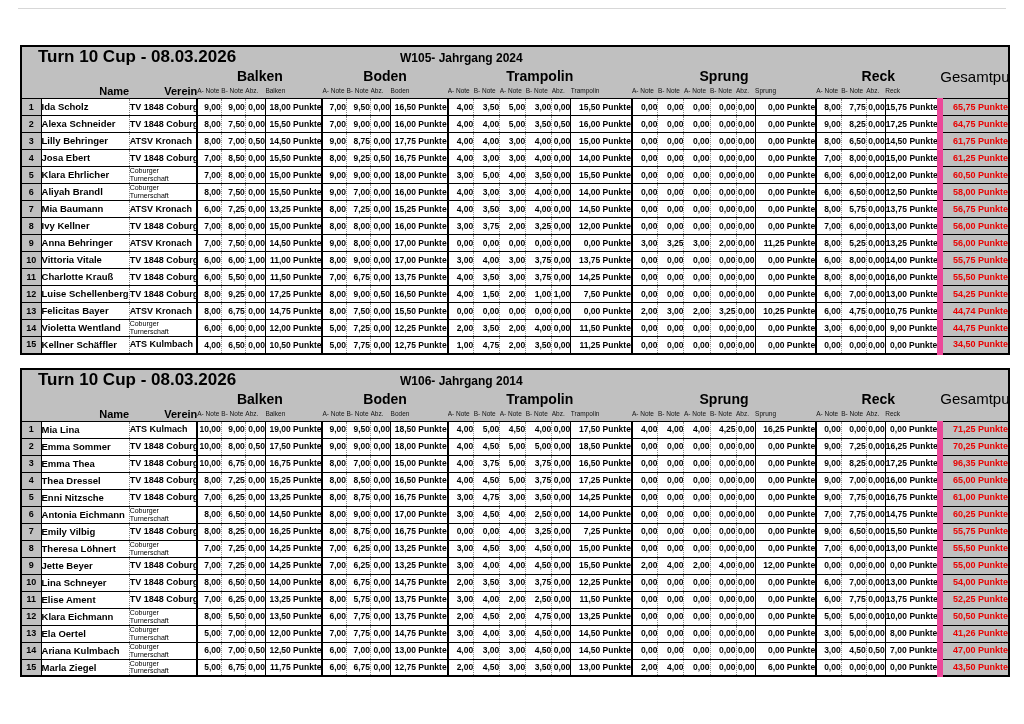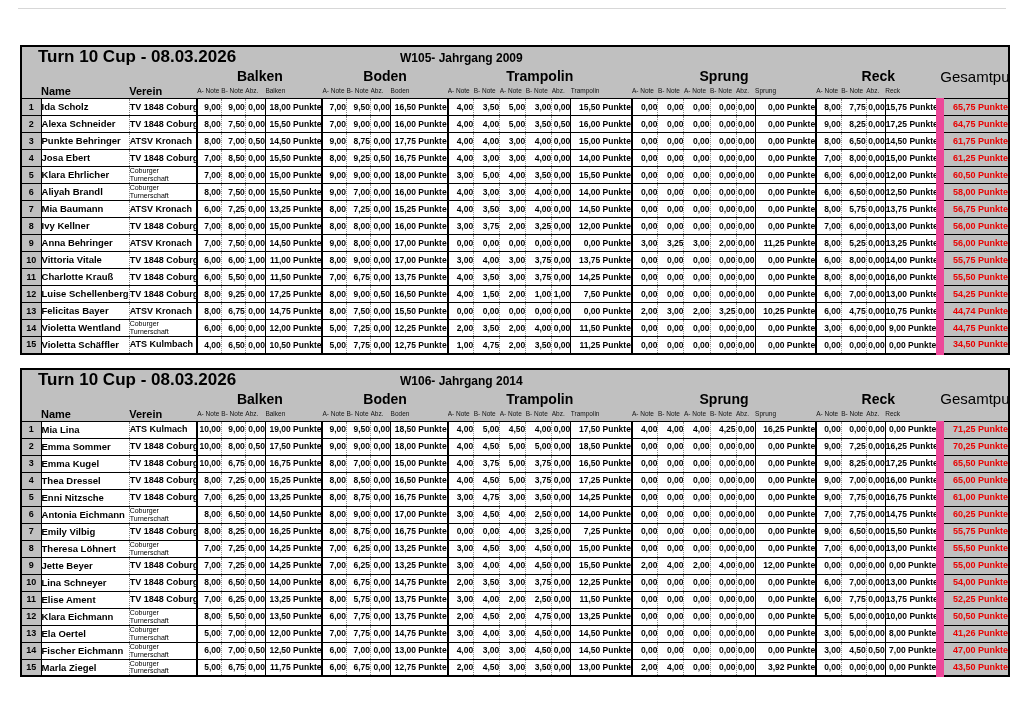--- a/index.html
+++ b/index.html
@@ -12,32 +12,32 @@
   
   thead td{background:#c0c0c0;border:none;}
   tr.band-title td{height:20px;}
   .titlewrap{position:relative;height:20px;}
   .title{position:absolute;left:16px;top:1px;font-size:17px;font-weight:bold;color:#000;}
   .subtitle{position:absolute;left:378px;top:5px;font-size:12px;font-weight:bold;color:#000;}
   tr.band-groups td{height:18px;}
   .app{font-size:14px;font-weight:bold;text-align:center;color:#000;}
   .gesamthdr{font-size:15px;font-weight:normal;text-align:center;color:#000;}
   tr.band-sub td{height:13px;border-bottom:1px solid #000;}
-  .nh{font-size:11px;font-weight:bold;text-align:left;padding-left:4px;color:#000;margin-top:48px;}
+  .nh{font-size:11px;font-weight:bold;text-align:right;padding-left:4px;color:#000;margin-top:48px;}
   .sh{font-size:6.5px;font-weight:normal;color:#111;text-align:left;padding-left:1px;}
   
   tbody tr{height:17px;}
   tbody td{border-top:1px solid #000;background:#fff;font-weight:bold;color:#000;}
   td.rank{background:#c0c0c0;text-align:center;font-size:9px;}
   td.name{text-align:left;padding-left:5px;font-size:9.5px;border-left:1px solid #000;}
   td.verein{text-align:left;padding-left:3px;font-size:9px;border-left:1px dotted #888;}
   td.verein.two-line{font-size:7px;font-weight:normal;line-height:1.12;}
   td.num{font-size:8.5px;text-align:right;padding-right:4px;}
   td.score{font-size:8.5px;text-align:right;padding-right:2px;border-left:1px solid #000;}
-  td.total{background:#c0c0c0;color:#e80000;font-size:9px;text-align:right;padding-right:4px;border-left:8px solid #ec4899;}
+  td.total{background:#c0c0c0;color:#e80000;font-size:9px;text-align:right;padding-right:4px;border-left:6px solid #ec4899;}
   .gl{border-left:2px solid #000;}
   .dl{border-left:1px dotted #888;}
   .footer{position:absolute;top:695px;left:0;width:1024px;text-align:center;font-size:10px;color:#000;}
 </style>
 </head>
 <body>
 
 <div class="page">
   <div class="top-rule"></div>
   <div class="content">
@@ -71,21 +71,21 @@
           <col style="width:25px">
           <col style="width:19px">
           <col style="width:55px">
         <col style="width:68px">
       </colgroup>
       <thead>
         <tr class="band-title">
           <td colspan="28">
             <div class="titlewrap">
               <span class="title">Turn 10 Cup - 08.03.2026</span>
-              <span class="subtitle">W105- Jahrgang 2009</span>
+              <span class="subtitle">W105- Jahrgang 2024</span>
             </div>
           </td>
         </tr>
         <tr class="band-groups">
           <td colspan="3"></td>
           <td colspan="4" class="app">Balken</td>
           <td colspan="4" class="app">Boden</td>
           <td colspan="6" class="app">Trampolin</td>
           <td colspan="6" class="app">Sprung</td>
           <td colspan="4" class="app">Reck</td>
@@ -182,21 +182,21 @@
     <td class="num dl">0,00</td>
     <td class="score">0,00 Punkte</td>
     <td class="num gl">9,00</td>
     <td class="num dl">8,25</td>
     <td class="num dl">0,00</td>
     <td class="score">17,25 Punkte</td>
     <td class="total">64,75 Punkte</td>
   </tr>
           <tr>
     <td class="rank">3</td>
-    <td class="name">Punkte Behringer</td>
+    <td class="name">Lilly Behringer</td>
     <td class="verein">
               <div>ATSV Kronach</div>
             </td>
     <td class="num gl">8,00</td>
     <td class="num dl">7,00</td>
     <td class="num dl">0,50</td>
     <td class="score">14,50 Punkte</td>
     <td class="num gl">9,00</td>
     <td class="num dl">8,75</td>
     <td class="num dl">0,00</td>
@@ -569,21 +569,21 @@
     <td class="num dl">0,00</td>
     <td class="score">0,00 Punkte</td>
     <td class="num gl">3,00</td>
     <td class="num dl">6,00</td>
     <td class="num dl">0,00</td>
     <td class="score">9,00 Punkte</td>
     <td class="total">44,75 Punkte</td>
   </tr>
           <tr>
     <td class="rank">15</td>
-    <td class="name">Violetta Schäffler</td>
+    <td class="name">Kellner Schäffler</td>
     <td class="verein">
               <div>ATS Kulmbach</div>
             </td>
     <td class="num gl">4,00</td>
     <td class="num dl">6,50</td>
     <td class="num dl">0,00</td>
     <td class="score">10,50 Punkte</td>
     <td class="num gl">5,00</td>
     <td class="num dl">7,75</td>
     <td class="num dl">0,00</td>
@@ -749,21 +749,21 @@
     <td class="num dl">0,00</td>
     <td class="score">0,00 Punkte</td>
     <td class="num gl">9,00</td>
     <td class="num dl">7,25</td>
     <td class="num dl">0,00</td>
     <td class="score">16,25 Punkte</td>
     <td class="total">70,25 Punkte</td>
   </tr>
           <tr>
     <td class="rank">3</td>
-    <td class="name">Emma Kugel</td>
+    <td class="name">Emma Thea</td>
     <td class="verein">
               <div>TV 1848 Coburg</div>
             </td>
     <td class="num gl">10,00</td>
     <td class="num dl">6,75</td>
     <td class="num dl">0,00</td>
     <td class="score">16,75 Punkte</td>
     <td class="num gl">8,00</td>
     <td class="num dl">7,00</td>
     <td class="num dl">0,00</td>
@@ -777,21 +777,21 @@
     <td class="num gl">0,00</td>
     <td class="num dl">0,00</td>
     <td class="num dl">0,00</td>
     <td class="num dl">0,00</td>
     <td class="num dl">0,00</td>
     <td class="score">0,00 Punkte</td>
     <td class="num gl">9,00</td>
     <td class="num dl">8,25</td>
     <td class="num dl">0,00</td>
     <td class="score">17,25 Punkte</td>
-    <td class="total">65,50 Punkte</td>
+    <td class="total">96,35 Punkte</td>
   </tr>
           <tr>
     <td class="rank">4</td>
     <td class="name">Thea Dressel</td>
     <td class="verein">
               <div>TV 1848 Coburg</div>
             </td>
     <td class="num gl">8,00</td>
     <td class="num dl">7,25</td>
     <td class="num dl">0,00</td>
@@ -1105,21 +1105,21 @@
     <td class="num dl">0,00</td>
     <td class="score">0,00 Punkte</td>
     <td class="num gl">3,00</td>
     <td class="num dl">5,00</td>
     <td class="num dl">0,00</td>
     <td class="score">8,00 Punkte</td>
     <td class="total">41,26 Punkte</td>
   </tr>
           <tr>
     <td class="rank">14</td>
-    <td class="name">Fischer Eichmann</td>
+    <td class="name">Ariana Kulmbach</td>
     <td class="verein two-line">
               <div>Coburger</div>
               <div>Turnerschaft</div>
             </td>
     <td class="num gl">6,00</td>
     <td class="num dl">7,00</td>
     <td class="num dl">0,50</td>
     <td class="score">12,50 Punkte</td>
     <td class="num gl">6,00</td>
     <td class="num dl">7,00</td>
@@ -1162,21 +1162,21 @@
     <td class="num dl">4,50</td>
     <td class="num dl">3,00</td>
     <td class="num dl">3,50</td>
     <td class="num dl">0,00</td>
     <td class="score">13,00 Punkte</td>
     <td class="num gl">2,00</td>
     <td class="num dl">4,00</td>
     <td class="num dl">0,00</td>
     <td class="num dl">0,00</td>
     <td class="num dl">0,00</td>
-    <td class="score">3,92 Punkte</td>
+    <td class="score">6,00 Punkte</td>
     <td class="num gl">0,00</td>
     <td class="num dl">0,00</td>
     <td class="num dl">0,00</td>
     <td class="score">0,00 Punkte</td>
     <td class="total">43,50 Punkte</td>
   </tr>
         </tbody>
     </table>
   </div>
 

